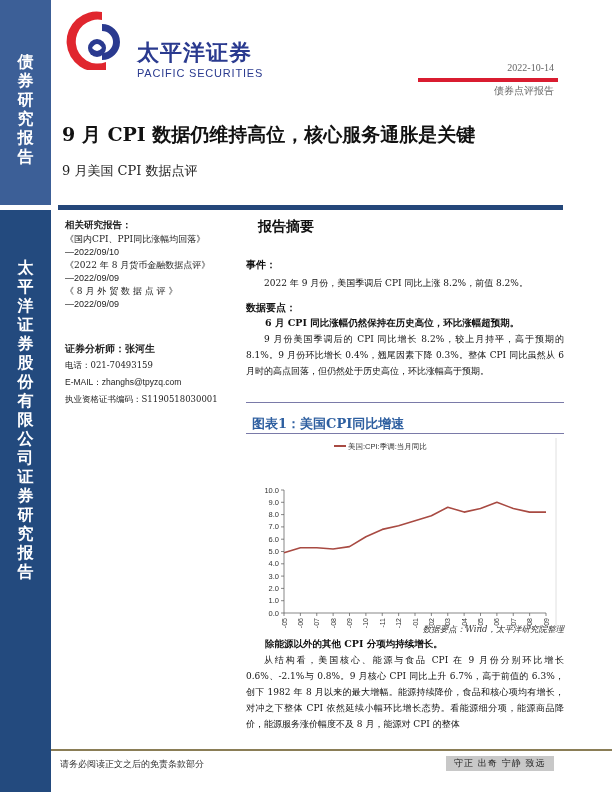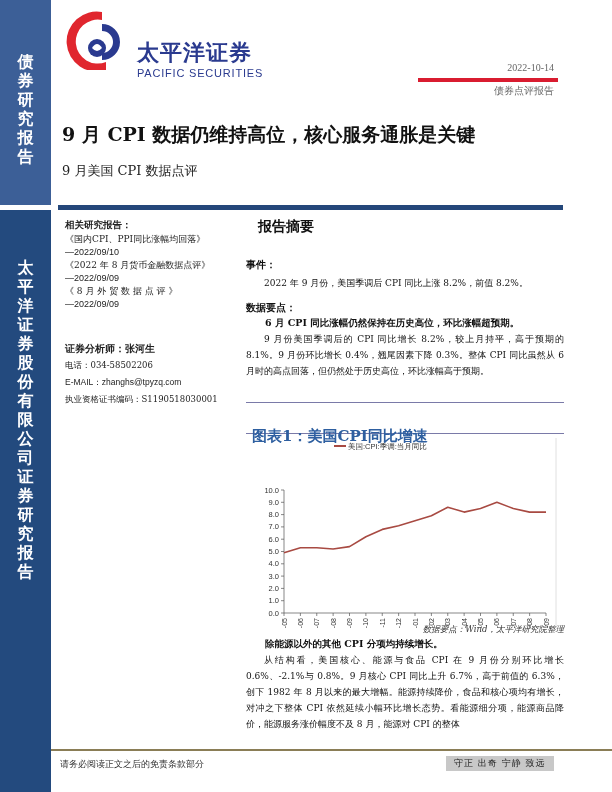--- a/index.html
+++ b/index.html
@@ -28,21 +28,21 @@
   .analyst { position:absolute; left:65px; top:340px; width:180px; font-size:8.5px; line-height:17px; color:#222; }
   .analyst .hdr { font-weight:bold; font-size:10px; }
   .right-col { position:absolute; left:246px; top:218px; width:318px; color:#111; }
   .sec-title { font-size:14px; font-weight:bold;margin-left:12px; }
   .lbl { font-size:10px; font-weight:bold; }
   .para { font-size:9px; line-height:16px; text-align:justify; }
   .indent { text-indent:2em; }
   .bold-para { font-size:9.5px; font-weight:bold; text-indent:2em; line-height:16px; }
   .chart-box { position:absolute; left:246px; top:400px; width:318px; height:228px; }
   .chart-title-bar { position:absolute; left:0; top:2px; width:318px; height:30px; border-top:1px solid #7a7aa8; border-bottom:1px solid #7a7aa8; }
-  .chart-title { position:absolute; left:6px; top:24px; font-size:15px; font-weight:bold; color:#2e5fa0; }
+  .chart-title { position:absolute; left:6px; top:12px; font-size:13px; font-weight:bold; color:#2e5fa0; }
   .source { position:absolute; left:246px; top:624px; width:318px; text-align:right; font-size:8.5px; font-style:italic; color:#333; }
   .body2 { position:absolute; left:246px; top:636px; width:318px; }
   .footer-line { position:absolute; left:51px; top:749px; width:561px; height:2px; background:#8a7d56; }
   .footer-left { position:absolute; left:60px; top:758px; font-size:9px; color:#333; }
   .footer-right { position:absolute; left:446px; top:756px; background:#c8c8c8; padding:1px 8px; font-size:9px; color:#222; letter-spacing:1px; }
   svg text { font-family:"Liberation Sans", sans-serif; }
 </style>
 </head>
 <body>
 
@@ -98,21 +98,21 @@
   <div class="ln">《国内CPI、PPI同比涨幅均回落》</div>
   <div class="ln sans">—2022/09/10</div>
   <div class="ln">《2022 年 8 月货币金融数据点评》</div>
   <div class="ln sans">—2022/09/09</div>
   <div class="ln">《 8 月 外 贸 数 据 点 评 》</div>
   <div class="ln sans">—2022/09/09</div>
 </div>
 
 <div class="analyst">
   <div class="hdr">证券分析师：张河生</div>
-  <div>电话：034-58502206</div>
+  <div>电话：021-70493159</div>
   <div class="sans" style="font-family:'Liberation Sans',sans-serif;">E-MAIL：zhanghs@tpyzq.com</div>
   <div>执业资格证书编码：S1190518030001</div>
 </div>
 
 <div class="right-col">
   <div class="sec-title">报告摘要</div>
   <div style="height:22px;"></div>
   <div class="lbl">事件：</div>
   <div class="para indent" style="margin-top:3px;">2022 年 9 月份，美国季调后 CPI 同比上涨 8.2%，前值 8.2%。</div>
   <div style="height:10px;"></div>

